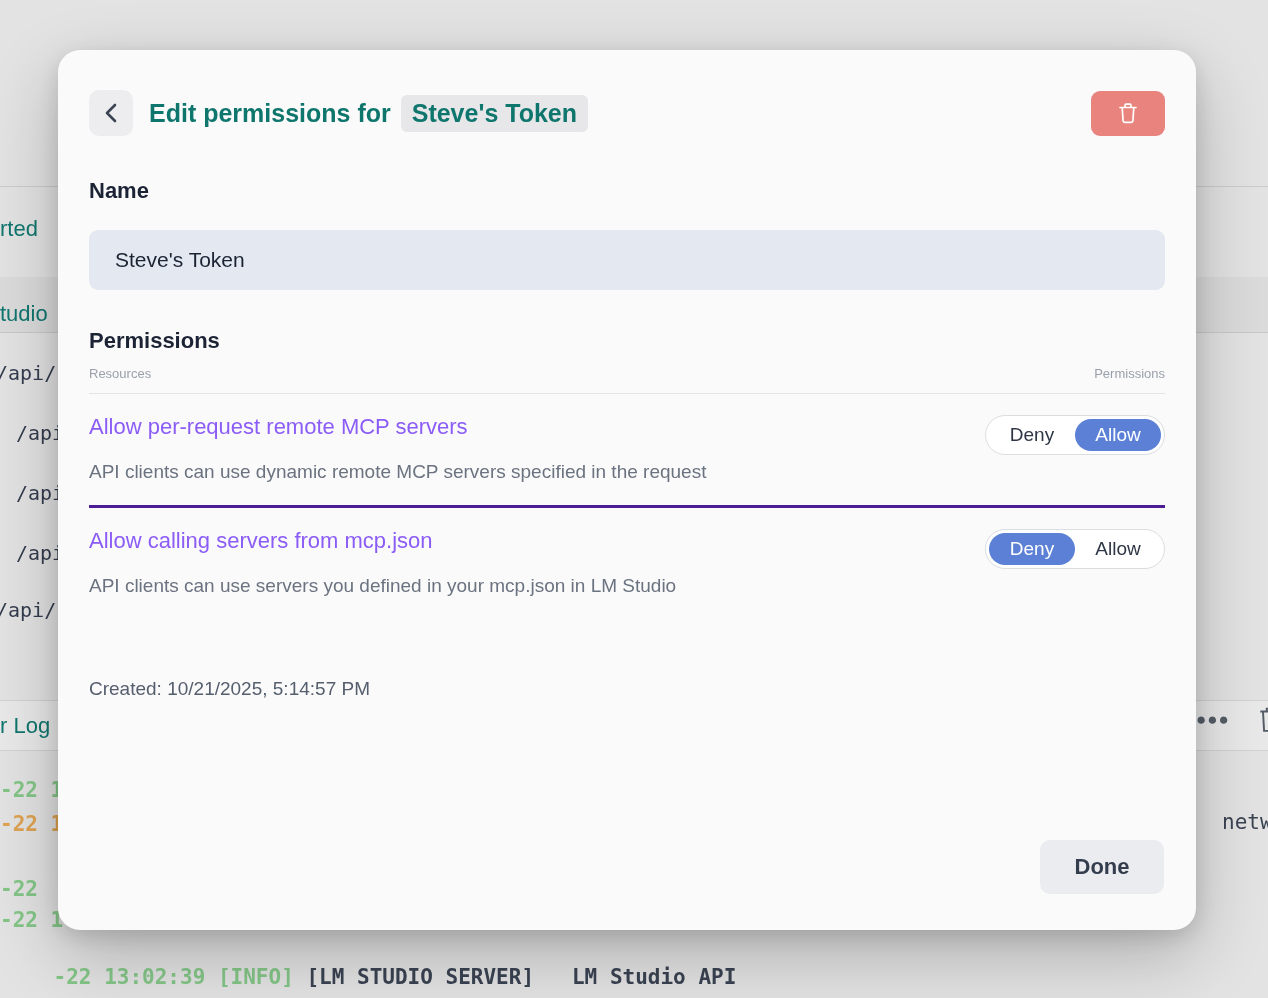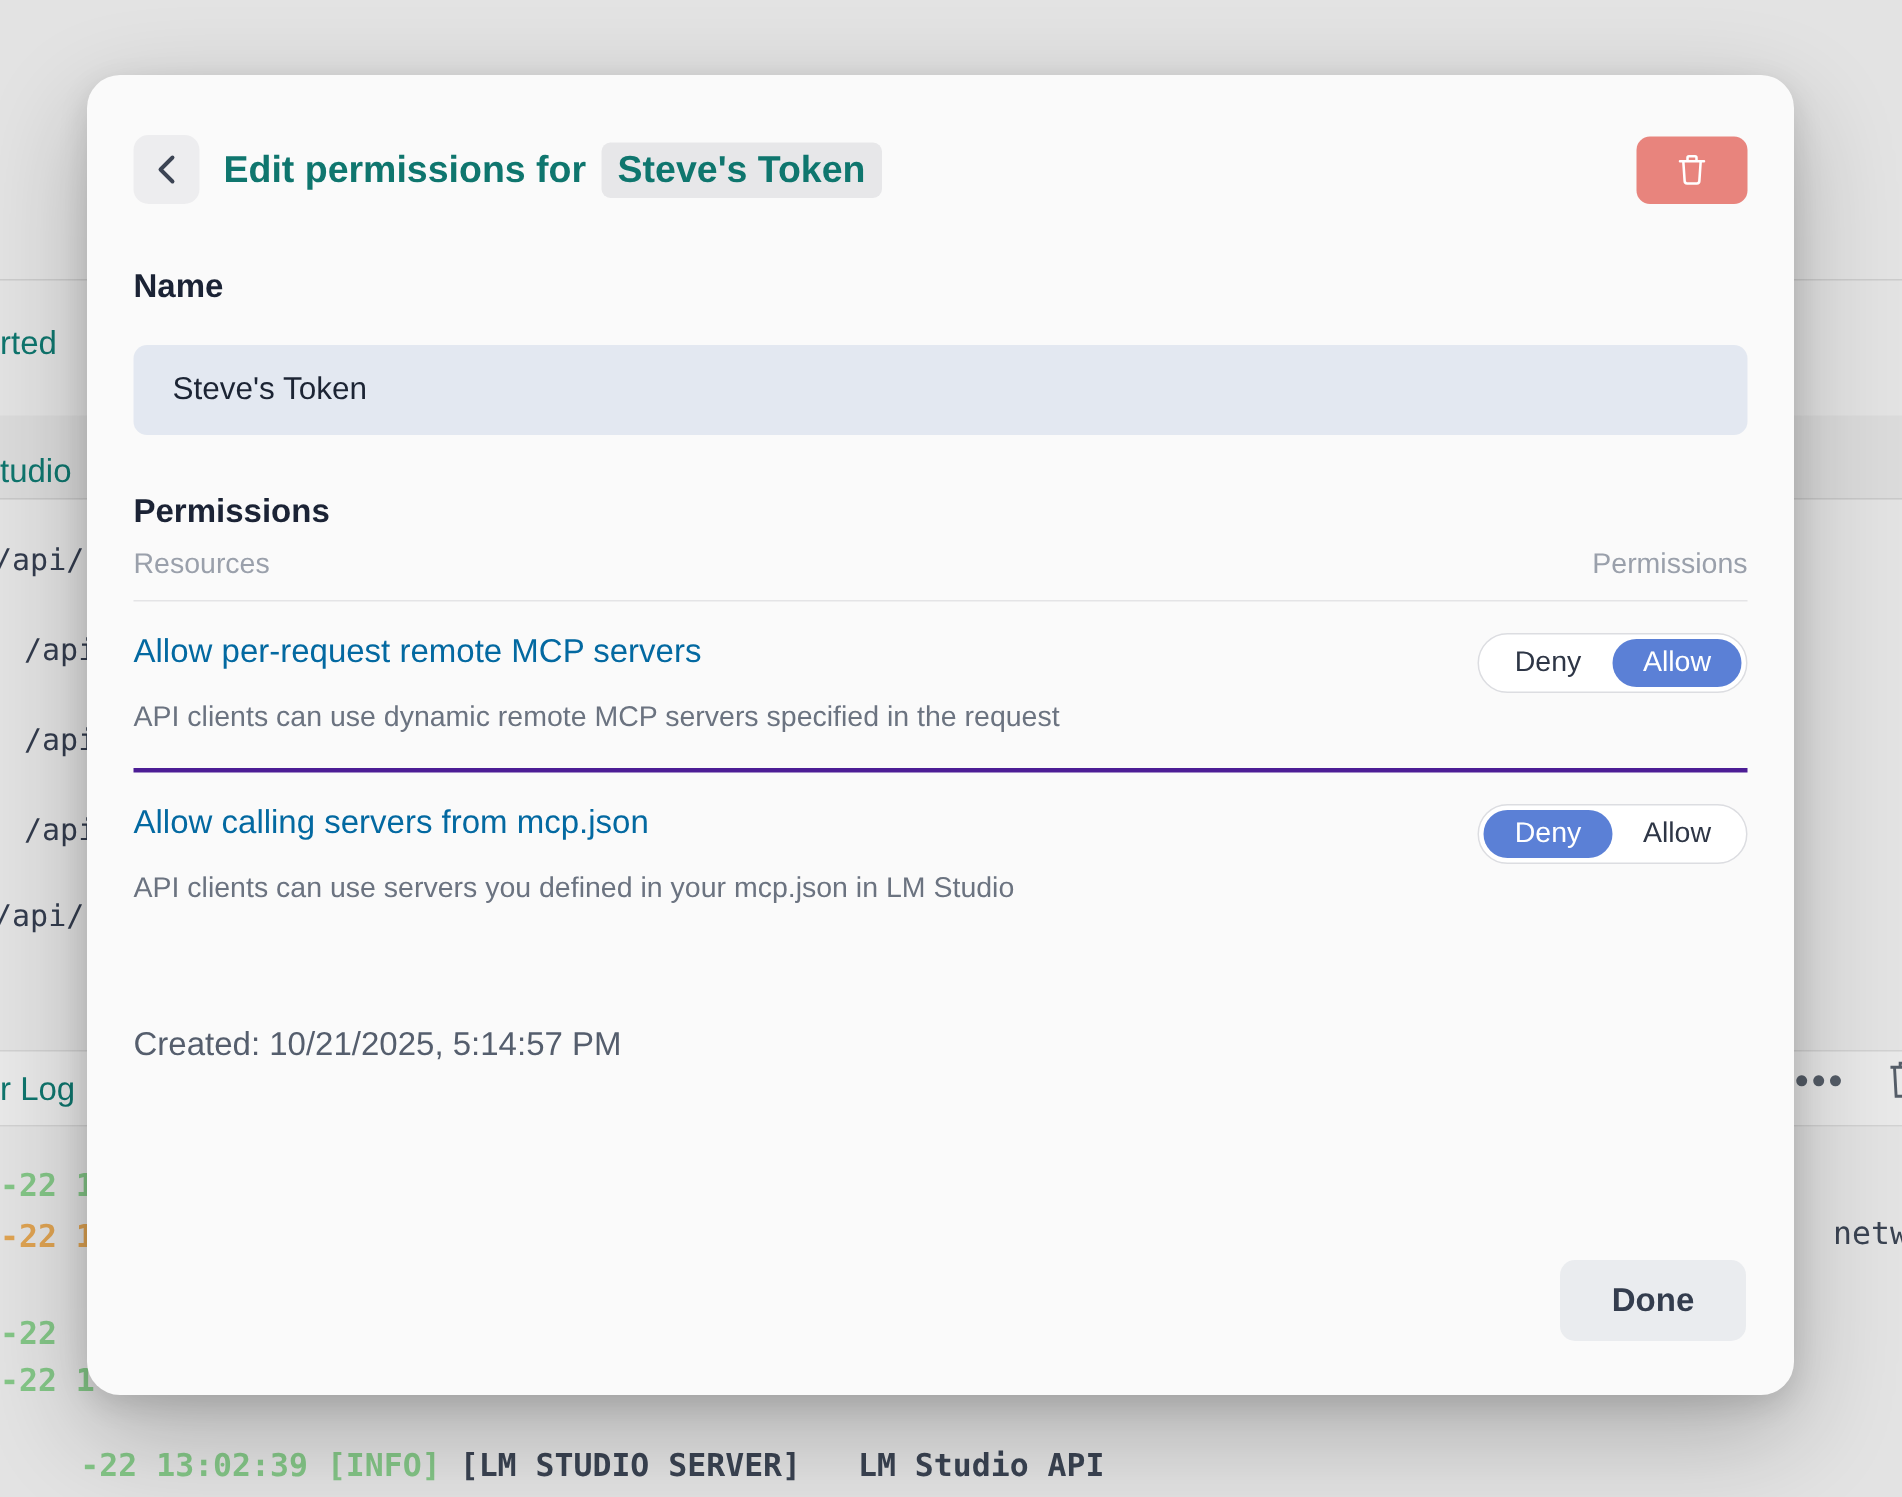--- a/index.html
+++ b/index.html
@@ -58,43 +58,43 @@
   .field-label { margin-top:42px; font-size:22px; font-weight:700; color:#1b2335; }
   .name-input {
     margin-top:26px; width:100%; height:60px;
     background:#e3e8f1; border:none; border-radius:9px;
     padding:0 26px; font-family:"Liberation Sans", sans-serif;
     font-size:21px; color:#1c2434; outline:none;
   }
 
   .perm-heading { margin-top:38px; font-size:22px; font-weight:700; color:#1b2335; }
   .perm-cols { margin-top:12px; display:flex; justify-content:space-between;
-    font-size:19px; color:#9aa0ab; padding-bottom:12px; border-bottom:1px solid #e4e4e6; }
+    font-size:13px; color:#9aa0ab; padding-bottom:12px; border-bottom:1px solid #e4e4e6; }
 
   .perm-row { display:flex; align-items:flex-start; padding:20px 0 22px 0; }
   .perm-row + .perm-row { border-top:3px solid #4c1d95; }
   .perm-texts { flex:1 1 auto; }
-  .perm-title { font-size:22px; color:#0369a1; }
+  .perm-title { font-size:22px; color:#8b5cf6; }
   .perm-desc { margin-top:21px; font-size:19px; color:#6b7380; }
   .segmented {
     flex:0 0 auto; display:flex; align-items:center;
     background:#ffffff; border:1px solid #dcdde1; border-radius:20px;
     padding:3px; margin-top:1px;
   }
   .seg-opt {
     min-width:86px; text-align:center; padding:5px 0;
     border-radius:16px; font-size:19px; color:#2e3646; cursor:pointer;
     user-select:none;
   }
   .segmented[data-selected="allow"] .seg-opt.allow,
   .segmented[data-selected="deny"]  .seg-opt.deny {
     background:#5b80d6; color:#ffffff;
   }
 
-  .meta-block { margin-top:54px; font-size:22px; color:#555e6d; line-height:32px; }
+  .meta-block { margin-top:54px; font-size:19px; color:#555e6d; line-height:32px; }
 
   .done-btn {
     position:absolute; right:32px; bottom:36px;
     width:124px; height:54px; border:none; cursor:pointer;
     background:#eaecef; border-radius:10px;
     font-family:"Liberation Sans", sans-serif;
     font-size:22px; font-weight:700; color:#343d4e;
   }
 </style>
 </head>

